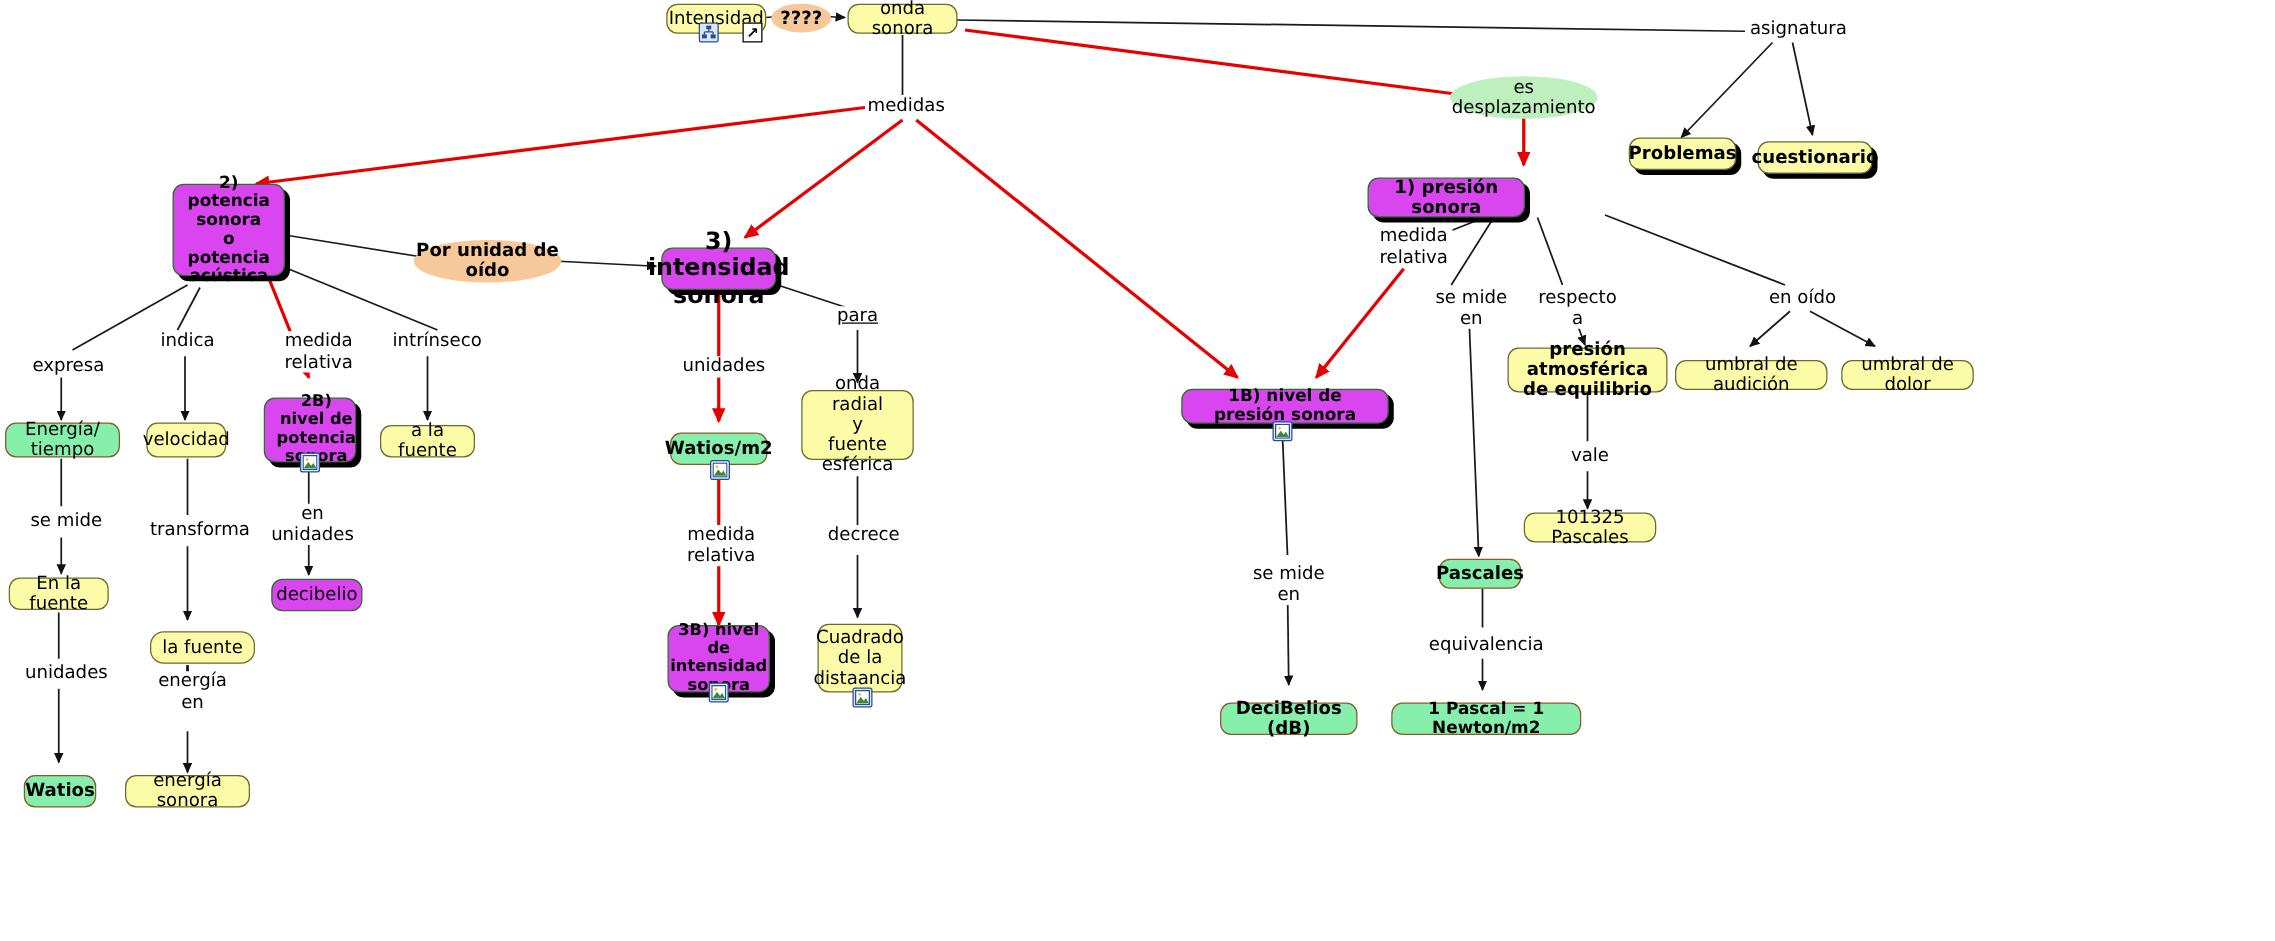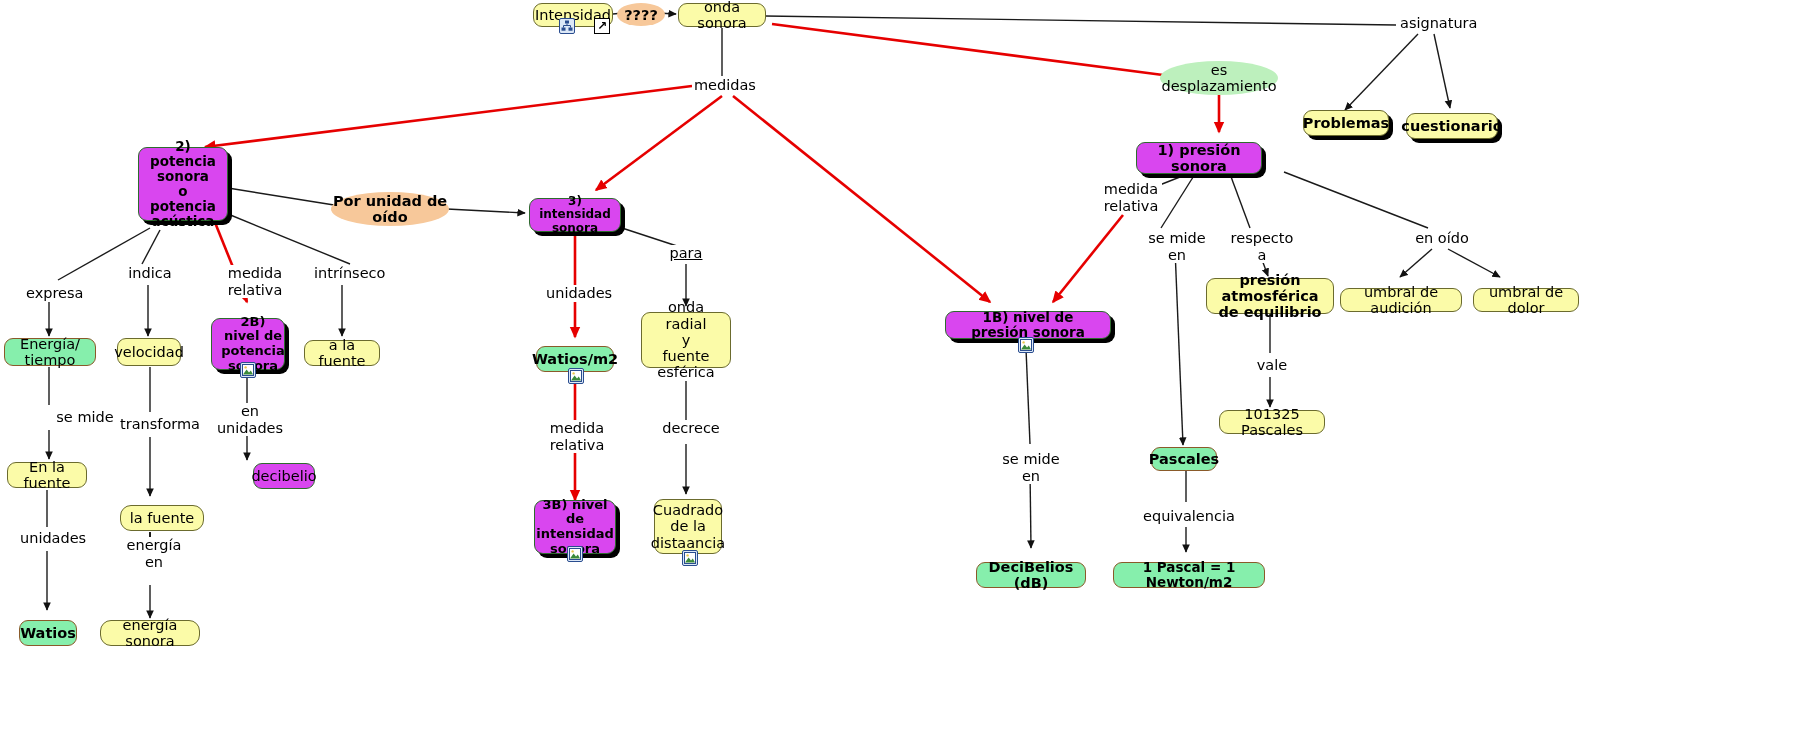--- a/index.html
+++ b/index.html
@@ -196,21 +196,21 @@
   <div class="linklabel" style="left:1409px;top:230px;width:62px;">en oído</div>
 
   <div class="linklabel" style="left:24px;top:285px;width:56px;">expresa</div>
 
   <div class="linklabel" style="left:123px;top:265px;width:50px;">indica</div>
 
   <div class="linklabel" style="left:202px;top:265px;width:102px;">medida relativa</div>
 
   <div class="linklabel" style="left:312px;top:265px;width:64px;">intrínseco</div>
 
-  <div class="linklabel" style="left:22px;top:409px;width:58px;margin-left:32px;">se mide</div>
+  <div class="linklabel" style="left:22px;top:409px;width:58px;">se mide</div>
 
   <div class="linklabel" style="left:118px;top:416px;width:70px;">transforma</div>
 
   <div class="linklabel" style="left:211px;top:403px;width:74px;">en unidades</div>
 
   <div class="linklabel" style="left:18px;top:530px;width:62px;">unidades</div>
 
   <div class="linklabel" style="left:116px;top:537px;width:72px;">energía en</div>
 
   <div class="linklabel" style="left:544px;top:285px;width:64px;">unidades</div>
@@ -243,29 +243,29 @@
     </svg>
   </div>
   <div class="badge-arrow" style="left:594px;top:18px;">↗</div>
 
   <div class="node fill-yellow" style="left:678px;top:3px;width:88px;height:24px;">onda sonora</div>
 
   <div class="node fill-yellow shadow bold" style="left:1303px;top:110px;width:86px;height:26px;">Problemas</div>
 
   <div class="node fill-yellow shadow bold" style="left:1406px;top:113px;width:92px;height:26px;">cuestionario</div>
 
-  <div class="node fill-green shadow bold" style="left:1136px;top:142px;width:126px;height:32px;">1) presión sonora</div>
+  <div class="node fill-green shadow bold" style="left:1094px;top:142px;width:126px;height:32px;">1) presión sonora</div>
 
   <div class="node fill-green shadow bold" style="left:138px;top:147px;width:90px;height:74px;font-size:13.5px;">2) potencia
 sonora
 o
 potencia
 acústica</div>
 
-  <div class="node fill-green shadow bold" style="left:529px;top:198px;width:92px;height:34px;font-size:12px;">3) intensidad
+  <div class="node fill-green shadow bold" style="left:529px;top:198px;width:92px;height:34px;font-size:19px;">3) intensidad
 sonora</div>
 
   <div class="node fill-orange" style="left:4px;top:338px;width:92px;height:28px;">Energía/ tiempo</div>
 
   <div class="node fill-yellow" style="left:117px;top:338px;width:64px;height:28px;">velocidad</div>
 
   <div class="node fill-green shadow bold" style="left:211px;top:318px;width:74px;height:52px;font-size:13px;padding-left:18px;">2B) nivel de
 potencia
 sonora</div>
   <div class="badge" style="left:240px;top:362px;">
@@ -275,25 +275,25 @@
       <path d="M1,10.5 L4.6,5.6 L7,8.6 L8.8,6.4 L11,10.5 z" fill="#3a8a3a"></path>
     </svg>
   </div>
 
   <div class="node fill-yellow" style="left:304px;top:340px;width:76px;height:26px;">a la fuente</div>
 
   <div class="node fill-yellow" style="left:7px;top:462px;width:80px;height:26px;">En la fuente</div>
 
   <div class="node fill-yellow" style="left:120px;top:505px;width:84px;height:26px;border-radius:11px;">la fuente</div>
 
-  <div class="node fill-green" style="left:217px;top:463px;width:62px;height:26px;margin-left:36px;">decibelio</div>
+  <div class="node fill-green" style="left:217px;top:463px;width:73px;height:26px;">decibelio</div>
 
   <div class="node fill-orange bold" style="left:19px;top:620px;width:58px;height:26px;">Watios</div>
 
-  <div class="node fill-yellow" style="left:100px;top:620px;width:100px;height:26px;border-radius:11px;">energía sonora</div>
+  <div class="node fill-yellow" style="left:100px;top:620px;width:100px;height:26px;">energía sonora</div>
 
   <div class="node fill-orange bold" style="left:536px;top:346px;width:78px;height:26px;">Watios/m2</div>
   <div class="badge" style="left:568px;top:368px;">
     <svg width="12" height="12" viewBox="0 0 12 12">
       <rect x="0.5" y="0.5" width="11" height="11" fill="#ffffff" stroke="#2a4d8f"></rect>
       <circle cx="3.6" cy="3.4" r="1.2" fill="#e8c64a"></circle>
       <path d="M1,10.5 L4.6,5.6 L7,8.6 L8.8,6.4 L11,10.5 z" fill="#3a8a3a"></path>
     </svg>
   </div>
 

